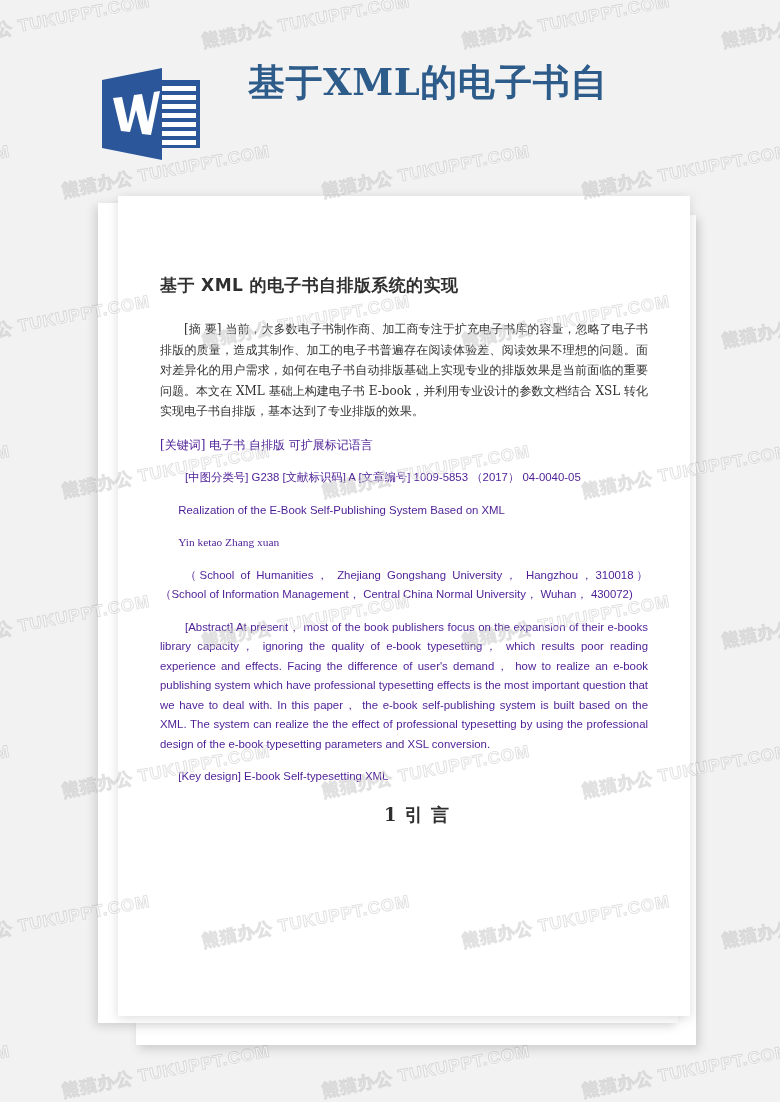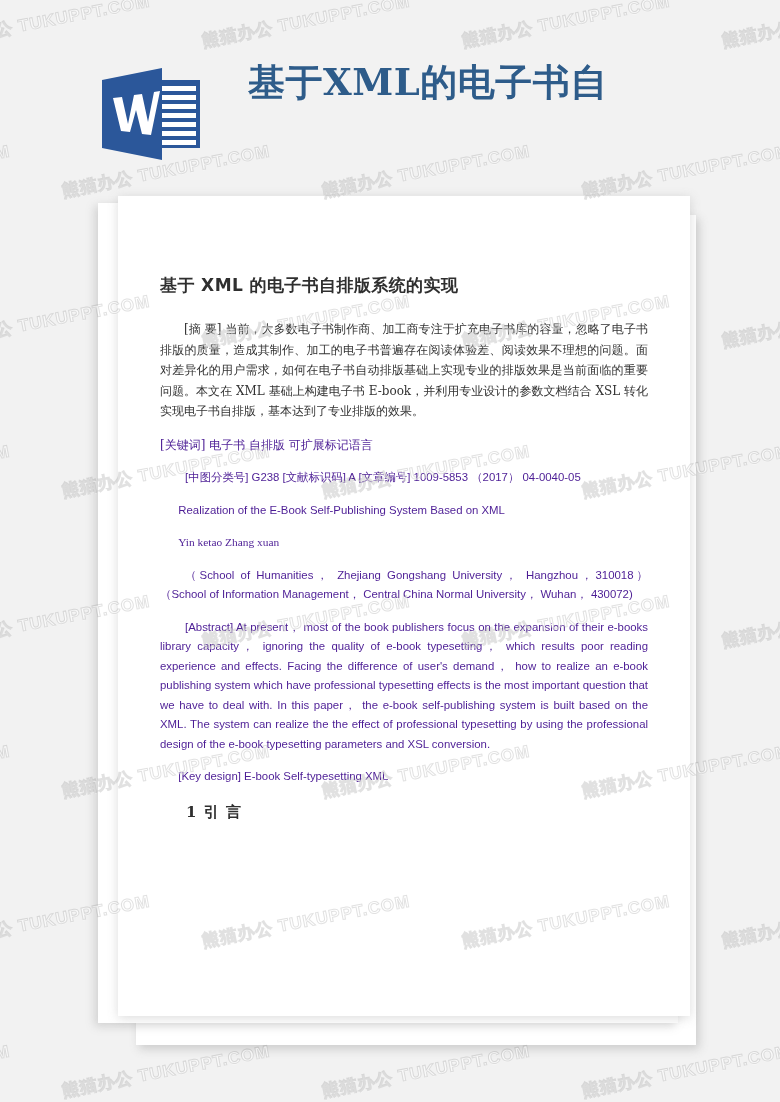--- a/index.html
+++ b/index.html
@@ -153,25 +153,26 @@
     line-height: 20.5px;
   }
   p.en {
     font-family: "Liberation Sans", sans-serif;
     font-size: 11.4px;
     line-height: 19.5px;
   }
   p.en-indent { text-indent: 2.2em; }
   .sec-heading {
     font-family: "DejaVu Serif", "Liberation Serif", serif;
-    font-size: 15px;
+    font-size: 18px;
     font-weight: bold;
     color: #2f2f2f;
     margin: 16px 0 11px 26px;
     letter-spacing: 1px;
+    text-align: center;
   }
 </style>
 </head>
 <body>
 
 <div class="stack">
   <div class="sheet sheet-back"></div>
   <div class="sheet sheet-mid"></div>
   <div class="sheet sheet-front"></div>
 </div>

